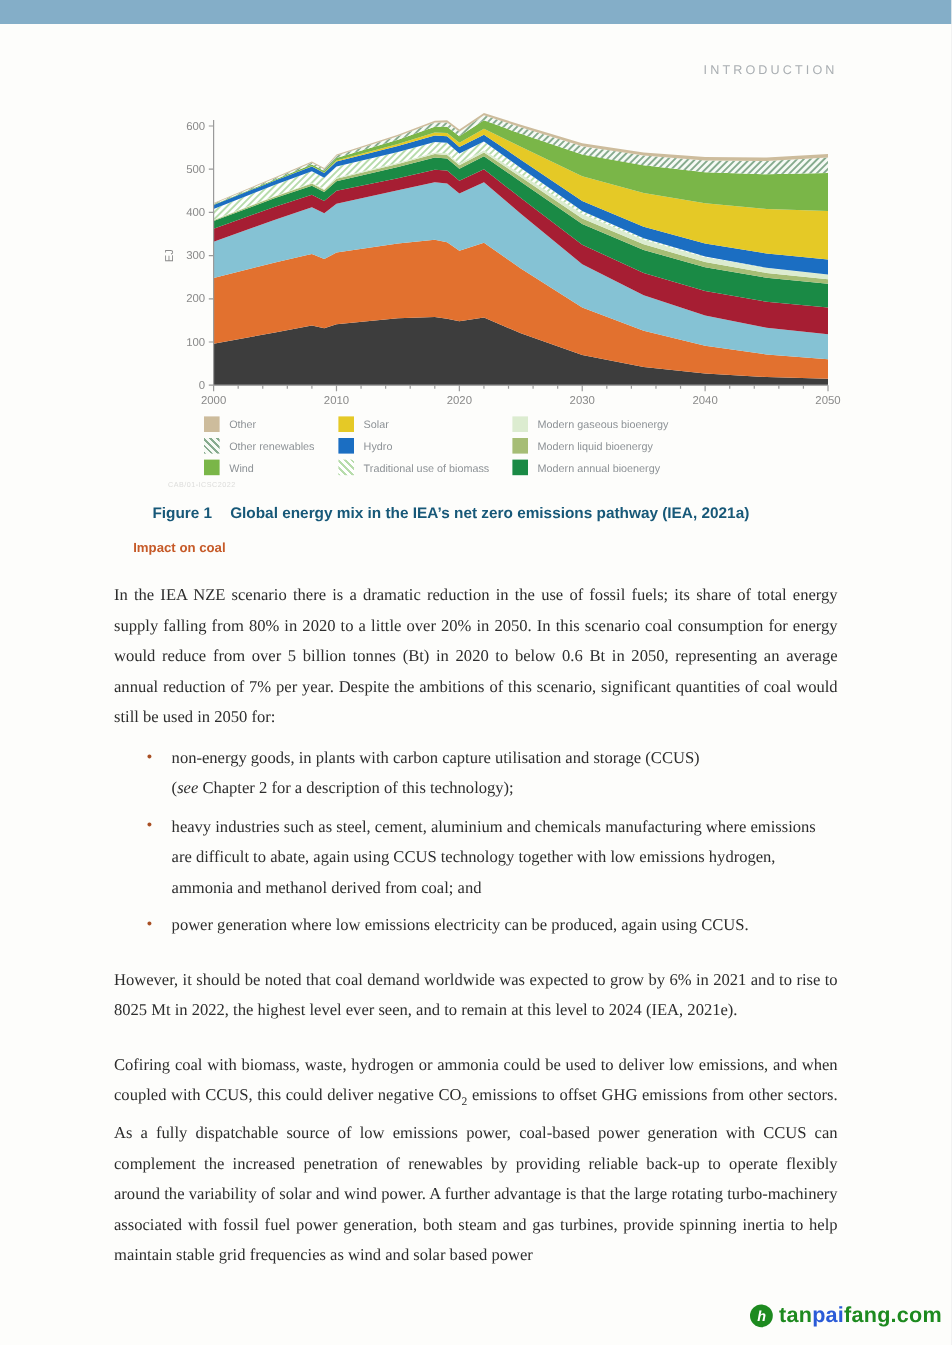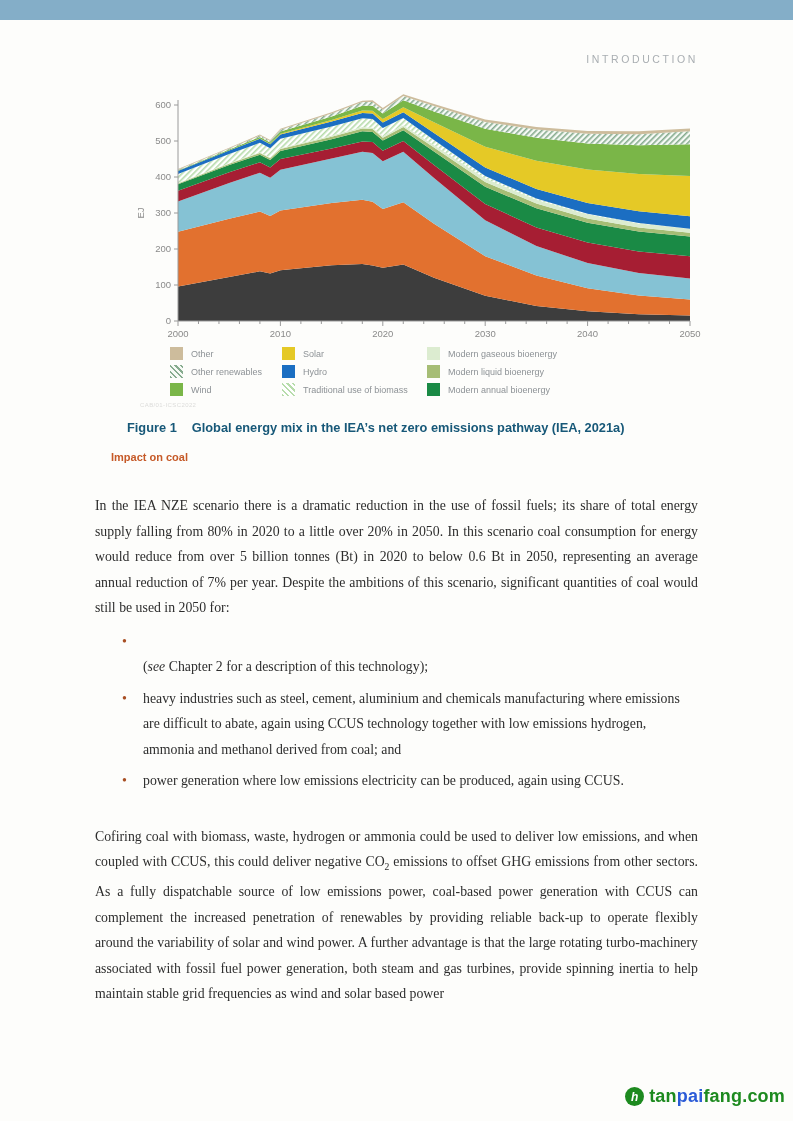--- a/index.html
+++ b/index.html
@@ -15,21 +15,21 @@
   .legend-col:nth-child(1){width:112px;}
   .legend-col:nth-child(2){width:145px;}
   .legend-col:nth-child(3){width:173px;text-align:center;}
   .legend-item{display:flex;align-items:center;gap:8px;}
   .swatch{width:13px;height:13px;flex:0 0 13px;}
   .legend-label{font-size:9px;color:#8d9296;white-space:nowrap;}
   .source-code{margin-left:20px;margin-top:6px;font-size:6px;color:#dcdcda;letter-spacing:.4px;}
   .figure-caption{margin-top:12px;font-size:12.8px;font-weight:bold;color:#175878;margin-left:32px;}
   .fig-text{margin-left:15px;}
   .impact-heading{margin:16px 0 0 16px;font-size:11px;font-weight:bold;color:#c65a28;}
-  .body-para{margin:30px 0 0 0;font-family:"Liberation Serif",serif;font-size:13.8px;line-height:25.5px;
+  .body-para{margin:20px 0 0 0;font-family:"Liberation Serif",serif;font-size:13.8px;line-height:25.5px;
              color:#2d2d2d;text-align:justify;}
   .bullets{margin:8px 0 0 25px;padding:0;list-style:none;}
   .bullets li{position:relative;padding-left:23px;margin-bottom:6px;
               font-family:"Liberation Serif",serif;font-size:13.8px;line-height:25.5px;color:#2d2d2d;}
   .bullets li::before{content:"\2022";position:absolute;left:2px;color:#a84e22;font-size:14px;}
   sub{font-size:70%;}
   .footer{position:absolute;left:0;top:1022px;width:100%;text-align:center;}
   .page-number{font-size:10.5px;color:#8f8f8f;letter-spacing:1px;}
   .footer-line{margin-top:6px;font-size:9.8px;letter-spacing:2.2px;color:#9b9b9b;}
   .footer-line + .footer-line{margin-top:3px;}
@@ -180,27 +180,28 @@
     <div class="figure-caption" style="color: rgb(23, 88, 120);">
       <span class="fig-label">Figure 1</span><span class="fig-text">Global energy mix in the IEA’s net zero emissions pathway (IEA, 2021a)</span>
     </div>
 
     <h3 class="impact-heading" style="color: rgb(198, 90, 40);">Impact on coal</h3>
 
     <p class="body-para">In the IEA NZE scenario there is a dramatic reduction in the use of fossil fuels; its share of total energy supply falling from 80% in 2020 to a little over 20% in 2050. In this scenario coal consumption for energy would reduce from over 5 billion tonnes (Bt) in 2020 to below 0.6 Bt in 2050, representing an average annual reduction of 7% per year. Despite the ambitions of this scenario, significant quantities of coal would still be used in 2050 for:</p>
 
     <ul class="bullets">
       <li>
-        <br>
+        <span>non-energy goods, in plants with carbon capture utilisation and storage (CCUS)</span><br>
         <span>(</span><em>see</em><span> Chapter 2 for a description of this technology);</span>
       </li>
       <li>heavy industries such as steel, cement, aluminium and chemicals manufacturing where emissions are difficult to abate, again using CCUS technology together with low emissions hydrogen, ammonia and methanol derived from coal; and</li>
       <li>power generation where low emissions electricity can be produced, again using CCUS.</li>
     </ul>
 
+    <p class="body-para">However, it should be noted that coal demand worldwide was expected to grow by 6% in 2021 and to rise to 8025 Mt in 2022, the highest level ever seen, and to remain at this level to 2024 (IEA, 2021e).</p>
 
     <p class="body-para"><span>Cofiring coal with biomass, waste, hydrogen or ammonia could be used to deliver low emissions, and when coupled with CCUS, this could deliver negative CO</span><sub>2</sub><span> emissions to offset GHG emissions from other sectors. As a fully dispatchable source of low emissions power, coal-based power generation with CCUS can complement the increased penetration of renewables by providing reliable back-up to operate flexibly around the variability of solar and wind power. A further advantage is that the large rotating turbo-machinery associated with fossil fuel power generation, both steam and gas turbines, provide spinning inertia to help maintain stable grid frequencies as wind and solar based power</span></p>
   </div>
 
 
   <div class="logo">
     <span class="logo-icon" id="logo-icon" style="background: rgb(29, 138, 31);">h</span>
     <span class="logo-text"><span id="seg1" style="color: rgb(29, 138, 31);">tan</span><span id="seg2" style="color: rgb(43, 91, 215);">pai</span><span id="seg3" style="color: rgb(29, 138, 31);">fang.com</span></span>
   </div>
 

